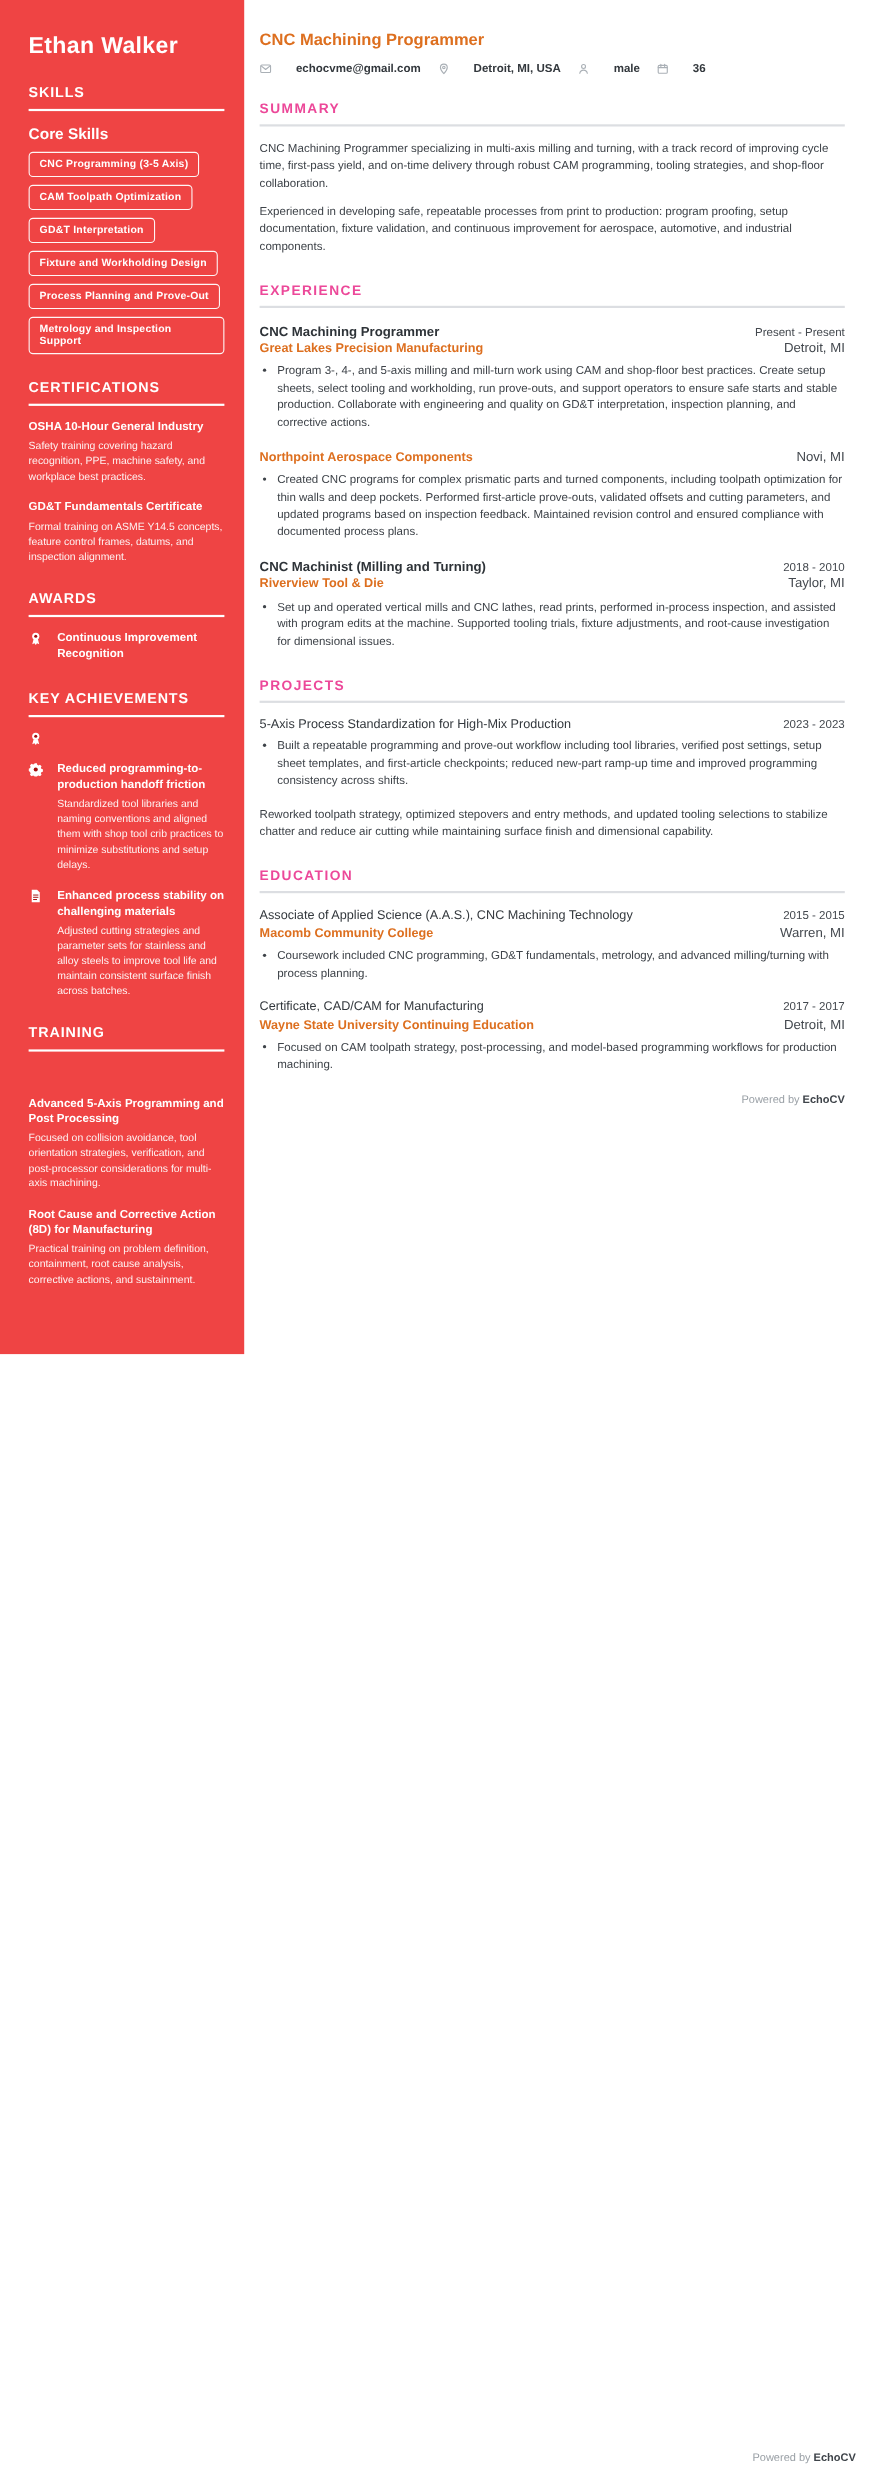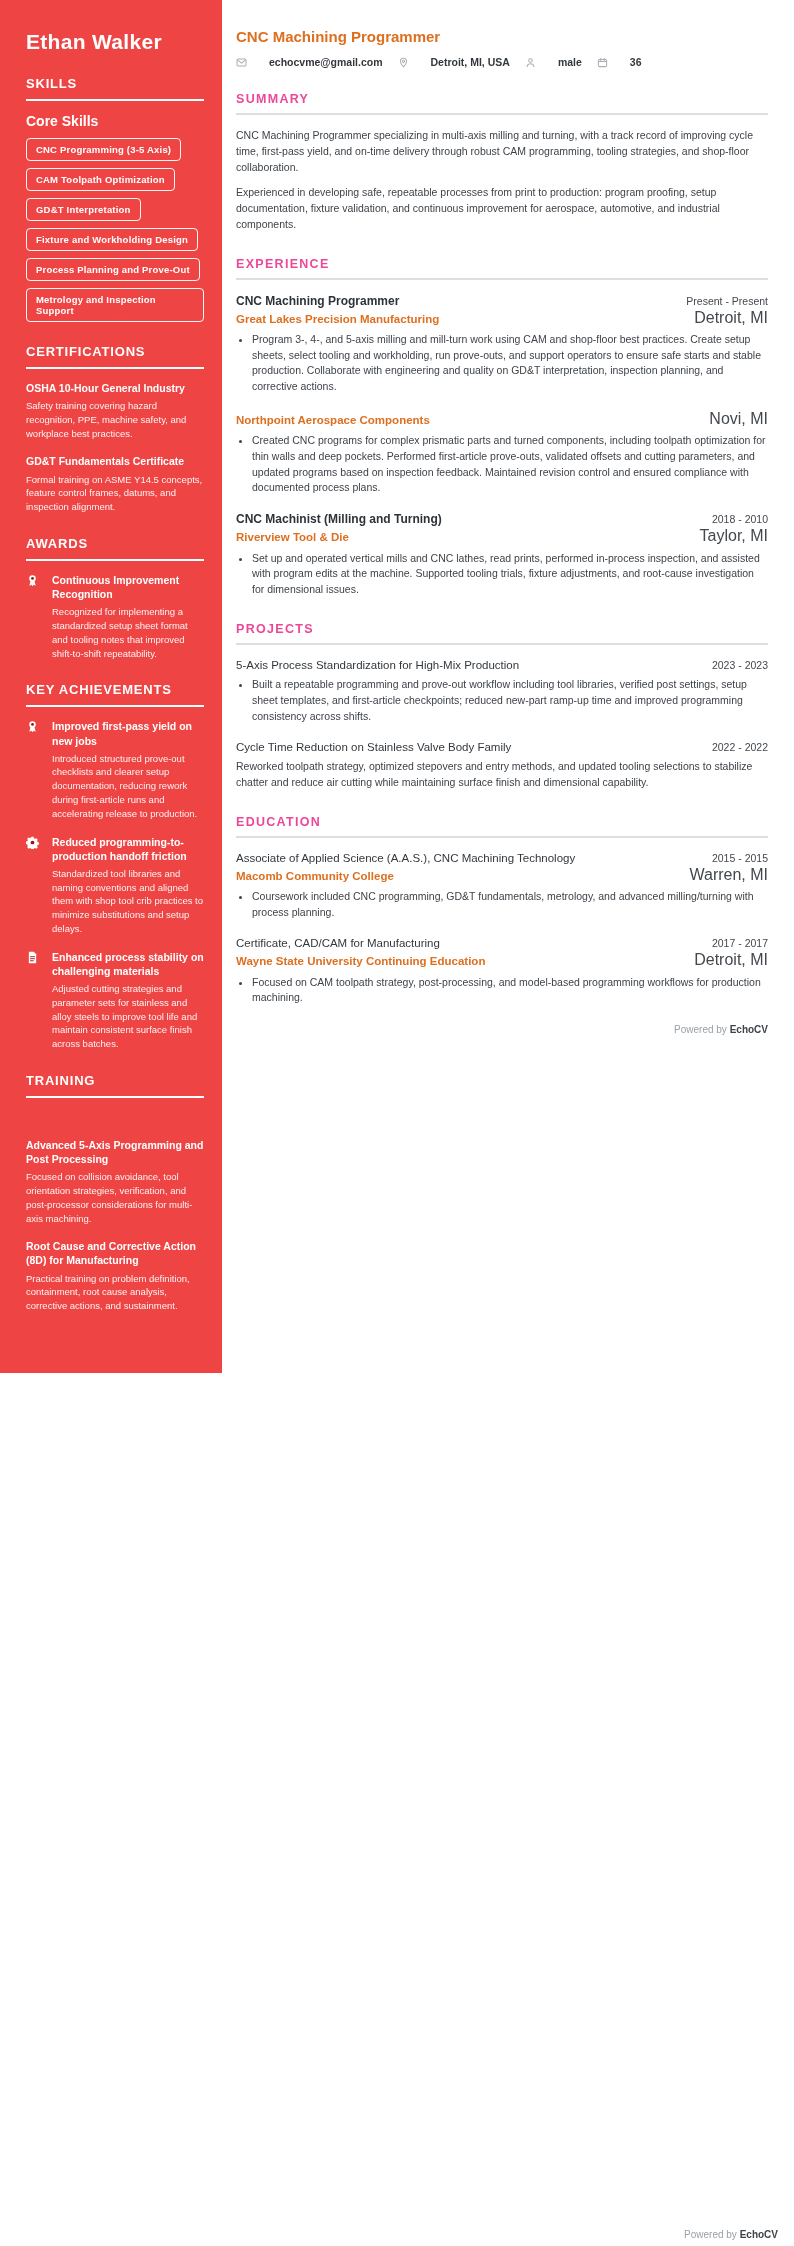--- a/index.html
+++ b/index.html
@@ -128,21 +128,21 @@
     font-size: 10.5px;
     color: #43484e;
     white-space: nowrap;
   }
   .entry-company {
     font-size: 11.5px;
     font-weight: bold;
     color: #DD6F1F;
     line-height: 1.5;
   }
-  .entry-loc { font-size: 16px; color: #43484e; white-space: nowrap; }
+  .entry-loc { font-size: 12px; color: #43484e; white-space: nowrap; }
   .bullets {
     list-style: disc outside;
     padding-left: 16px;
     margin-top: 4px;
   }
   .bullets li {
     font-size: 10.5px;
     line-height: 1.5;
     color: #3e4349;
   }
@@ -209,40 +209,35 @@
         <div class="sb-item with-icon">
           <span class="sb-icon">
             <svg viewBox="0 0 16 16">
                 <path d="M5.6 8.6L4.1 14.4l2.5-1.2 1.4 1.9 1.4-1.9 2.5 1.2-1.5-5.8z" fill="#fff"></path>
                 <circle cx="8" cy="5.4" r="4" fill="#fff"></circle>
                 <circle cx="8" cy="5.4" r="1.7" fill="#A50F0F"></circle>
               </svg>
           </span>
           <div class="sb-item-body">
             <div class="sb-item-title">Continuous Improvement Recognition</div>
-            <p class="sb-item-desc">Recognized for implementing a standardized setup sheet format and tooling notes that improved shift-to-shift repeatability.</p>
           </div>
         </div>
       </section>
 
       <section>
         <h2 class="sb-heading">KEY ACHIEVEMENTS</h2>
 
         <div class="sb-item with-icon">
           <span class="sb-icon">
             <svg viewBox="0 0 16 16">
                 <path d="M5.6 8.6L4.1 14.4l2.5-1.2 1.4 1.9 1.4-1.9 2.5 1.2-1.5-5.8z" fill="#fff"></path>
                 <circle cx="8" cy="5.4" r="4" fill="#fff"></circle>
                 <circle cx="8" cy="5.4" r="1.7" fill="#A50F0F"></circle>
               </svg>
           </span>
-          <div class="sb-item-body">
-            <div class="sb-item-title">Improved first-pass yield on new jobs</div>
-            <p class="sb-item-desc">Introduced structured prove-out checklists and clearer setup documentation, reducing rework during first-article runs and accelerating release to production.</p>
-          </div>
         </div>
 
         <div class="sb-item with-icon">
           <span class="sb-icon">
             <svg viewBox="0 0 16 16">
                 <path d="M6.7 1h2.6l.3 1.8c.5.2 1 .4 1.4.7l1.7-.8 1.8 1.8-.8 1.7c.3.4.5.9.7 1.4l1.8.3v2.6l-1.8.3c-.2.5-.4 1-.7 1.4l.8 1.7-1.8 1.8-1.7-.8c-.4.3-.9.5-1.4.7l-.3 1.8H6.7l-.3-1.8c-.5-.2-1-.4-1.4-.7l-1.7.8-1.8-1.8.8-1.7c-.3-.4-.5-.9-.7-1.4L-.2 9.5 0 6.9l1.6-.3c.2-.5.4-1 .7-1.4l-.8-1.7 1.8-1.8 1.7.8c.4-.3.9-.5 1.4-.7z" fill="#fff"></path>
                 <circle cx="8" cy="8" r="2.3" fill="#A50F0F"></circle>
               </svg>
           </span>
           <div class="sb-item-body">
@@ -377,24 +372,20 @@
           <div class="entry-row">
             <span class="entry-title regular">5-Axis Process Standardization for High-Mix Production</span>
             <span class="entry-dates">2023 - 2023</span>
           </div>
           <ul class="bullets">
             <li>Built a repeatable programming and prove-out workflow including tool libraries, verified post settings, setup sheet templates, and first-article checkpoints; reduced new-part ramp-up time and improved programming consistency across shifts.</li>
           </ul>
         </article>
 
         <article class="entry">
-          <div class="entry-row">
-            <span class="entry-title regular">Cycle Time Reduction on Stainless Valve Body Family</span>
-            <span class="entry-dates">2022 - 2022</span>
-          </div>
           <p class="proj-desc">Reworked toolpath strategy, optimized stepovers and entry methods, and updated tooling selections to stabilize chatter and reduce air cutting while maintaining surface finish and dimensional capability.</p>
         </article>
       </section>
 
       <section class="section">
         <h3 class="section-heading">EDUCATION</h3>
 
         <article class="entry">
           <div class="entry-row">
             <span class="entry-title regular">Associate of Applied Science (A.A.S.), CNC Machining Technology</span>

